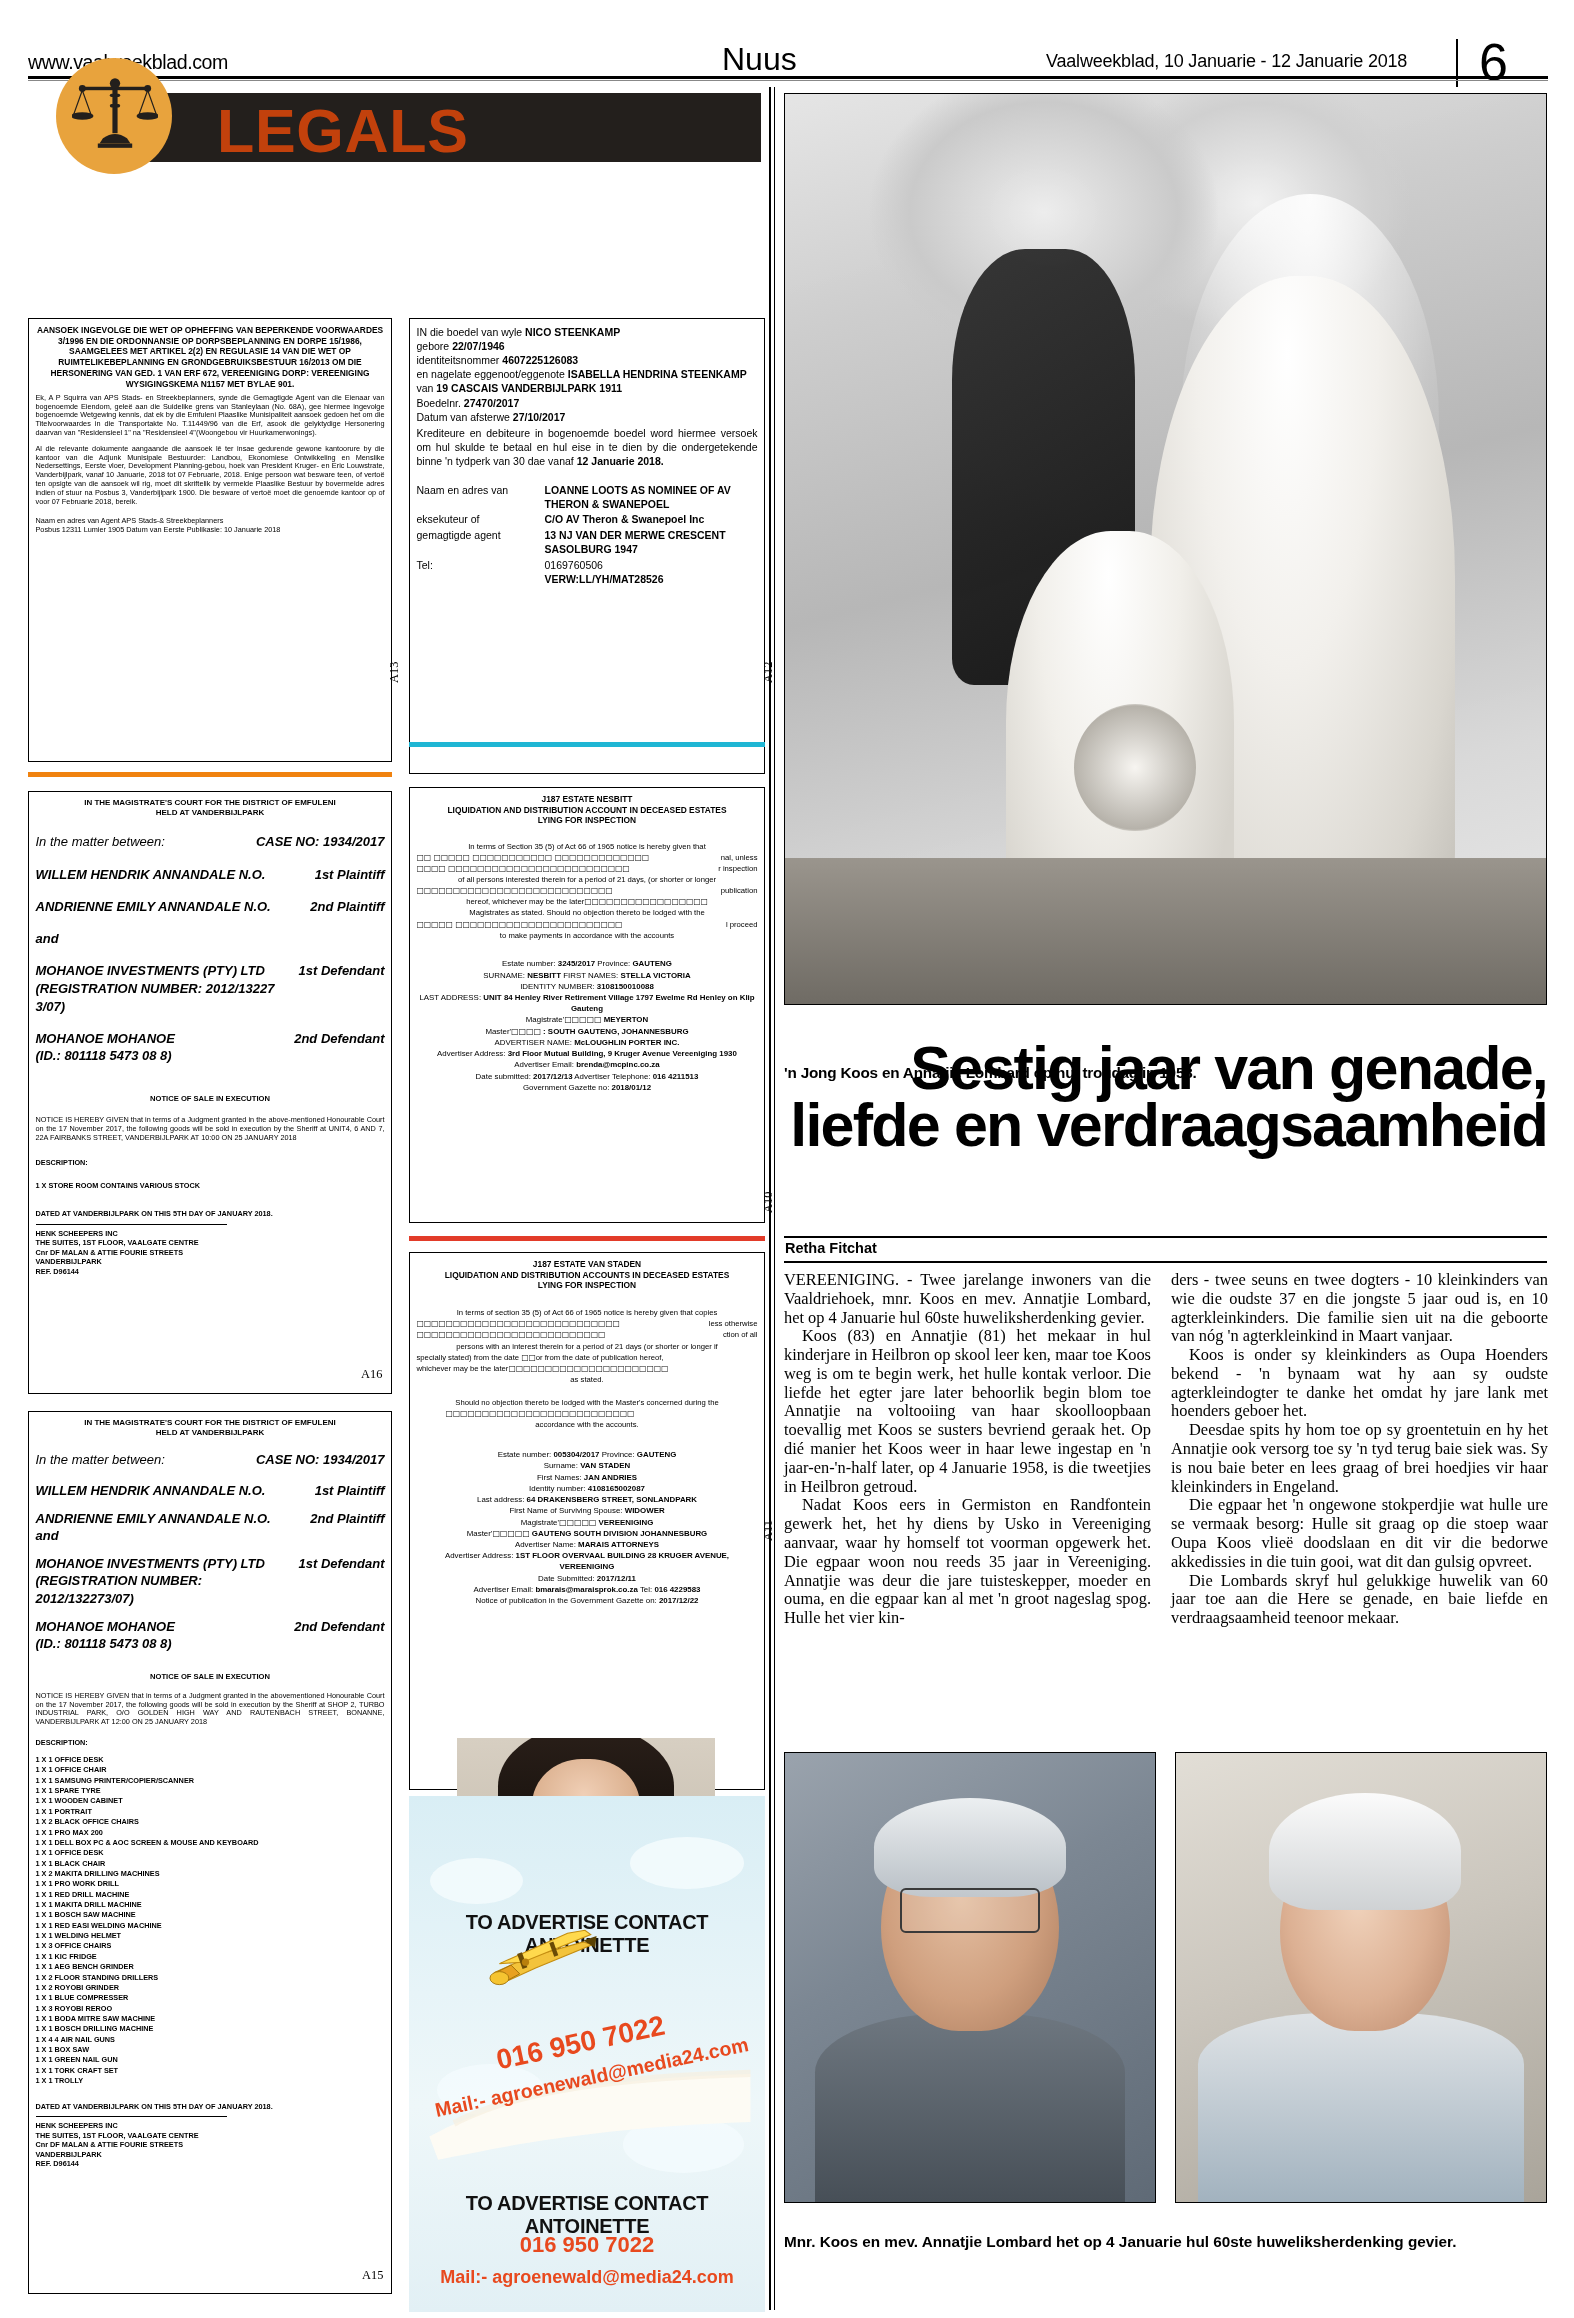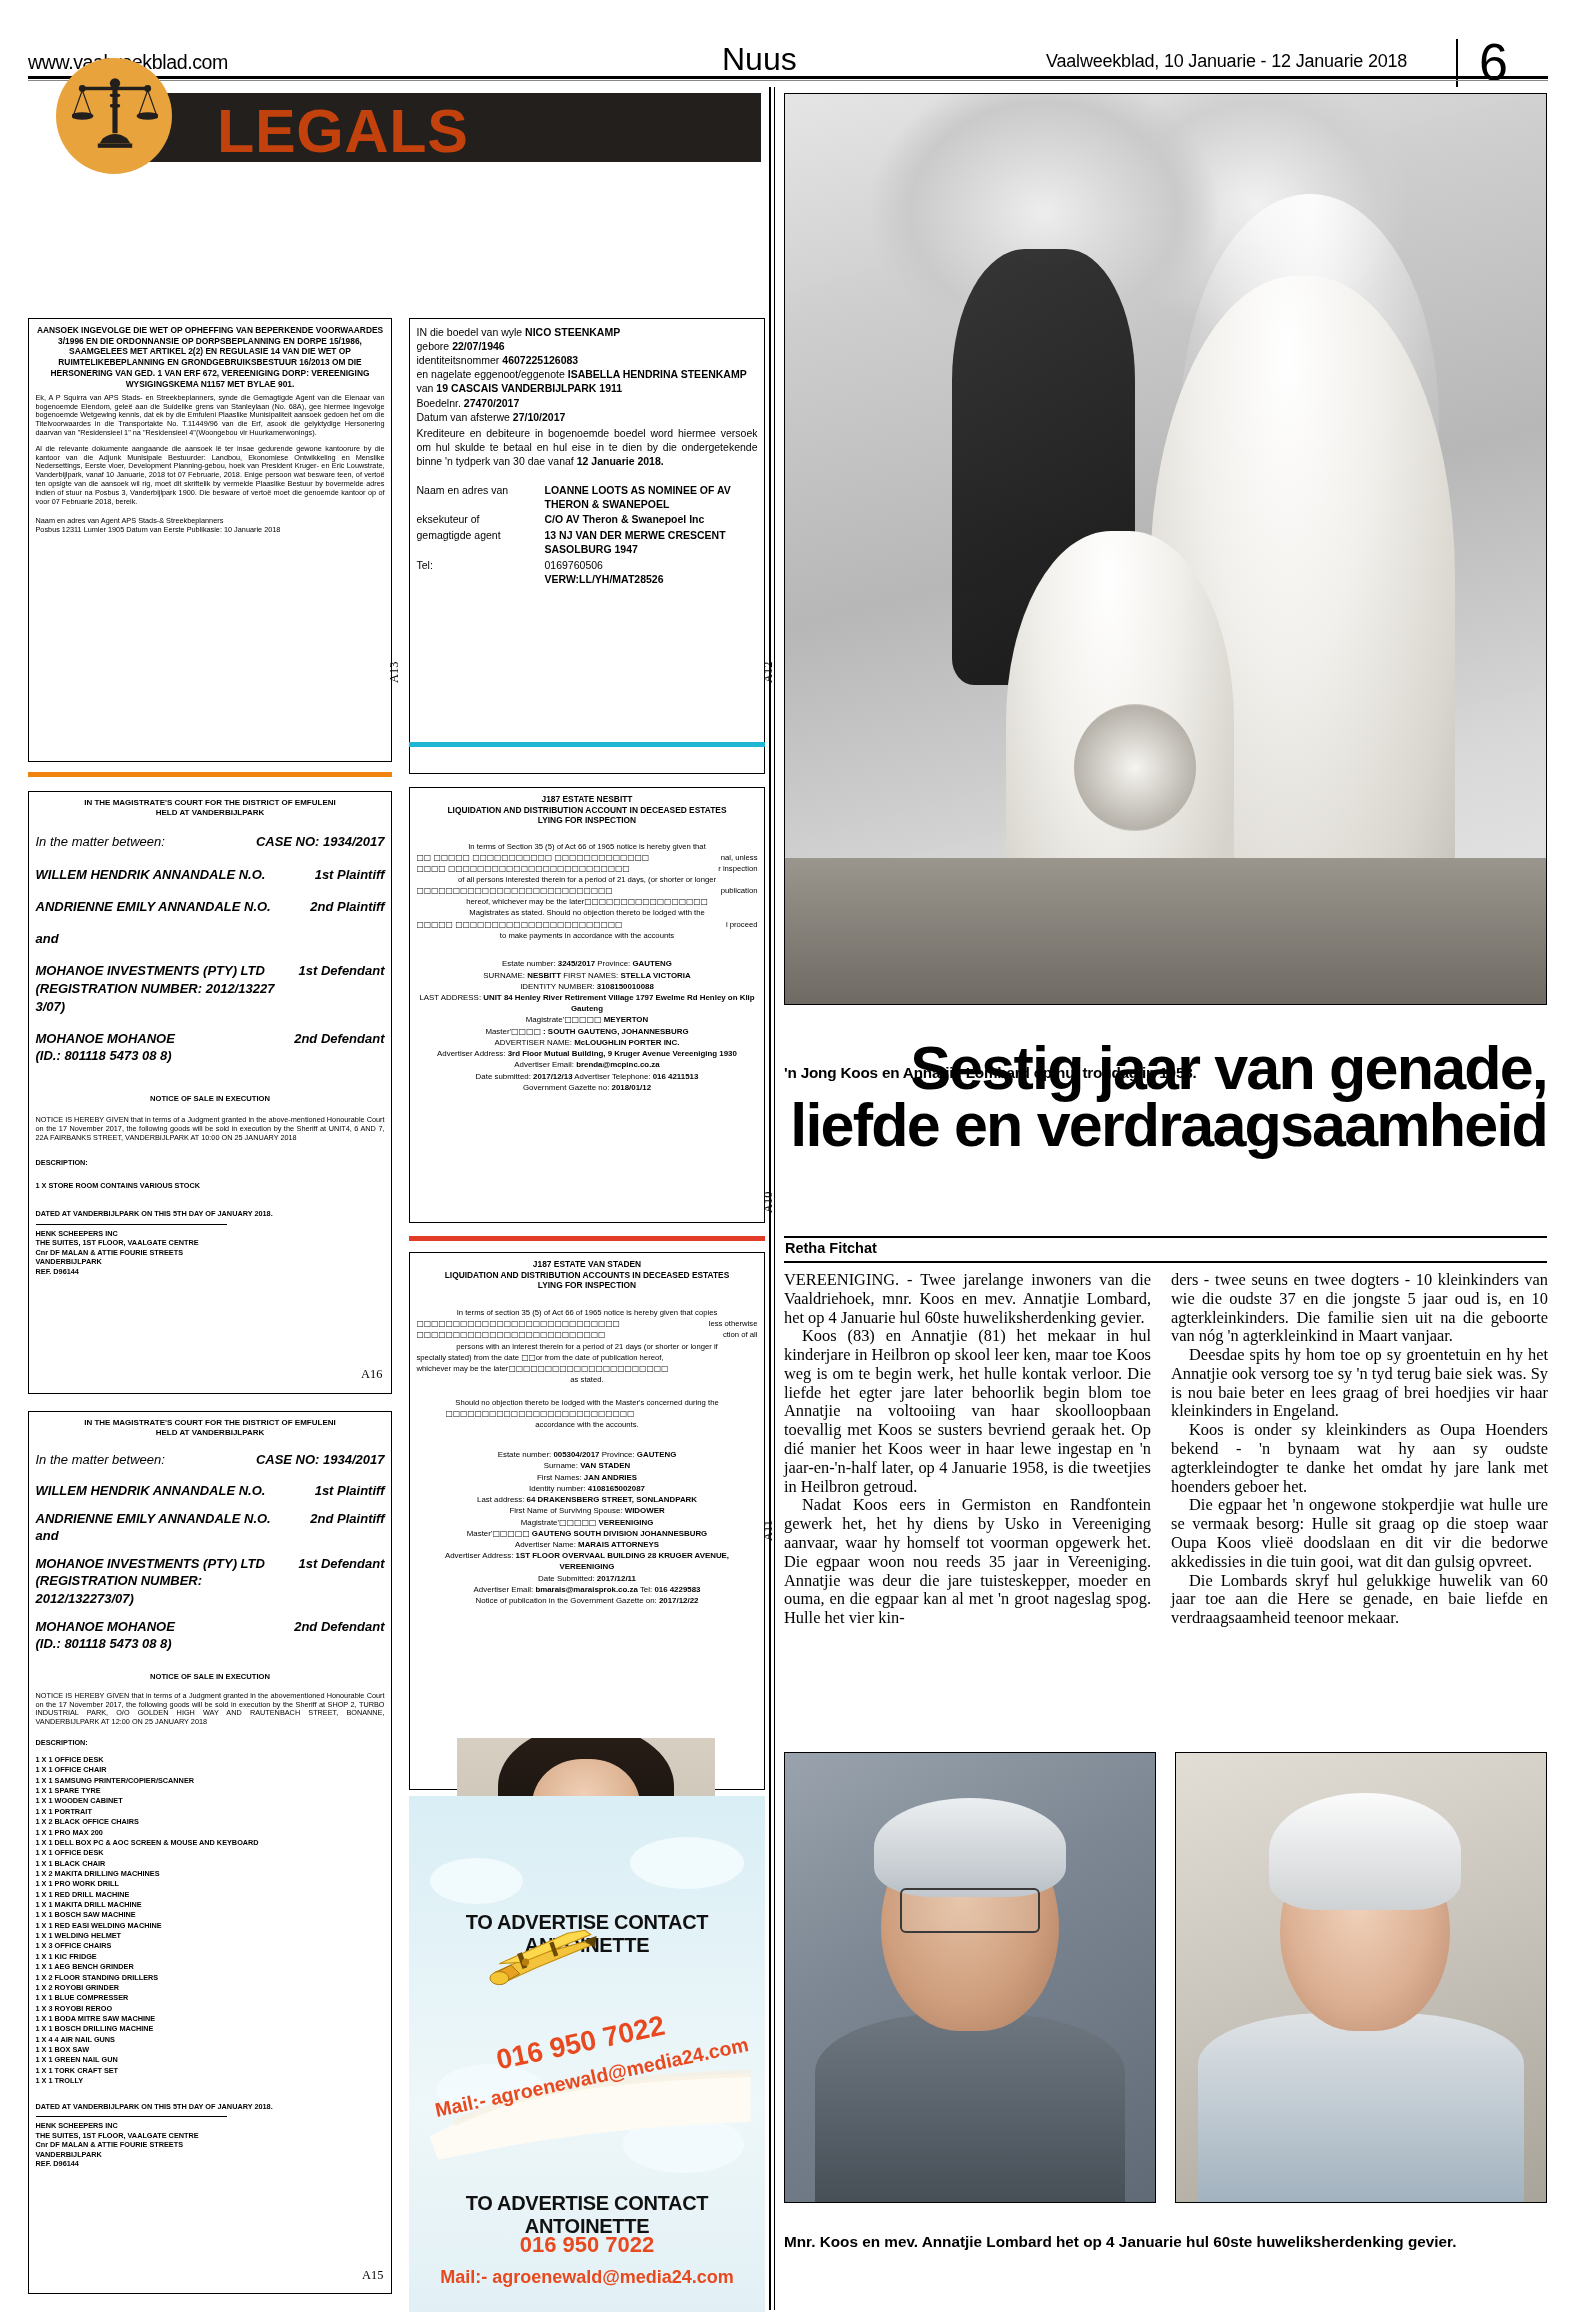--- a/index.html
+++ b/index.html
@@ -510,22 +510,22 @@
   <div class="byline" style="left:785px; top:1240px;">Retha Fitchat</div>
   <div class="byline-rule" style="left:784px; top:1261px; width:763px;"></div>
 
   <div class="art-col" id="art-col-1" style="left:784px; top:1271px; width:367px; height:465px;">
       <p class="first">VEREENIGING. - Twee jarelange inwoners van die Vaaldriehoek, mnr. Koos en mev. Annatjie Lombard, het op 4 Januarie hul 60ste huweliksherdenking gevier.</p>
       <p>Koos (83) en Annatjie (81) het mekaar in hul kinderjare in Heilbron op skool leer ken, maar toe Koos weg is om te begin werk, het hulle kontak verloor. Die liefde het egter jare later behoorlik begin blom toe Annatjie na voltooiing van haar skoolloopbaan toevallig met Koos se susters bevriend geraak het. Op dié manier het Koos weer in haar lewe ingestap en 'n jaar-en-'n-half later, op 4 Januarie 1958, is die tweetjies in Heilbron getroud.</p>
       <p>Nadat Koos eers in Germiston en Randfontein gewerk het, het hy diens by Usko in Vereeniging aanvaar, waar hy homself tot voorman opgewerk het. Die egpaar woon nou reeds 35 jaar in Vereeniging. Annatjie was deur die jare tuisteskepper, moeder en ouma, en die egpaar kan al met 'n groot nageslag spog. Hulle het vier kin-</p>
     </div>
   <div class="art-col" id="art-col-2" style="left:1171px; top:1271px; width:377px; height:465px;">
       <p class="first">ders - twee seuns en twee dogters - 10 kleinkinders van wie die oudste 37 en die jongste 5 jaar oud is, en 10 agterkleinkinders. Die familie sien uit na die geboorte van nóg 'n agterkleinkind in Maart vanjaar.</p>
+      <p>Koos is onder sy kleinkinders as Oupa Hoenders bekend - 'n bynaam wat hy aan sy oudste agterkleindogter te danke het omdat hy jare lank met hoenders geboer het.</p>
       <p>Deesdae spits hy hom toe op sy groentetuin en hy het Annatjie ook versorg toe sy 'n tyd terug baie siek was. Sy is nou baie beter en lees graag of brei hoedjies vir haar kleinkinders in Engeland.</p>
-      <p>Koos is onder sy kleinkinders as Oupa Hoenders bekend - 'n bynaam wat hy aan sy oudste agterkleindogter te danke het omdat hy jare lank met hoenders geboer het.</p>
       <p>Die egpaar het 'n ongewone stokperdjie wat hulle ure se vermaak besorg: Hulle sit graag op die stoep waar Oupa Koos vlieë doodslaan en dit vir die bedorwe akkedissies in die tuin gooi, wat dit dan gulsig opvreet.</p>
       <p>Die Lombards skryf hul gelukkige huwelik van 60 jaar toe aan die Here se genade, en baie liefde en verdraagsaamheid teenoor mekaar.</p>
     </div>
 
   <div class="photo" style="left:784px; top:1752px; width:372px; height:451px;">
     <div class="ph-inner">
       <div class="man-bg"></div>
         <div class="man-body"></div>
         <div class="man-face"></div>
       <div class="man-hair"></div>

